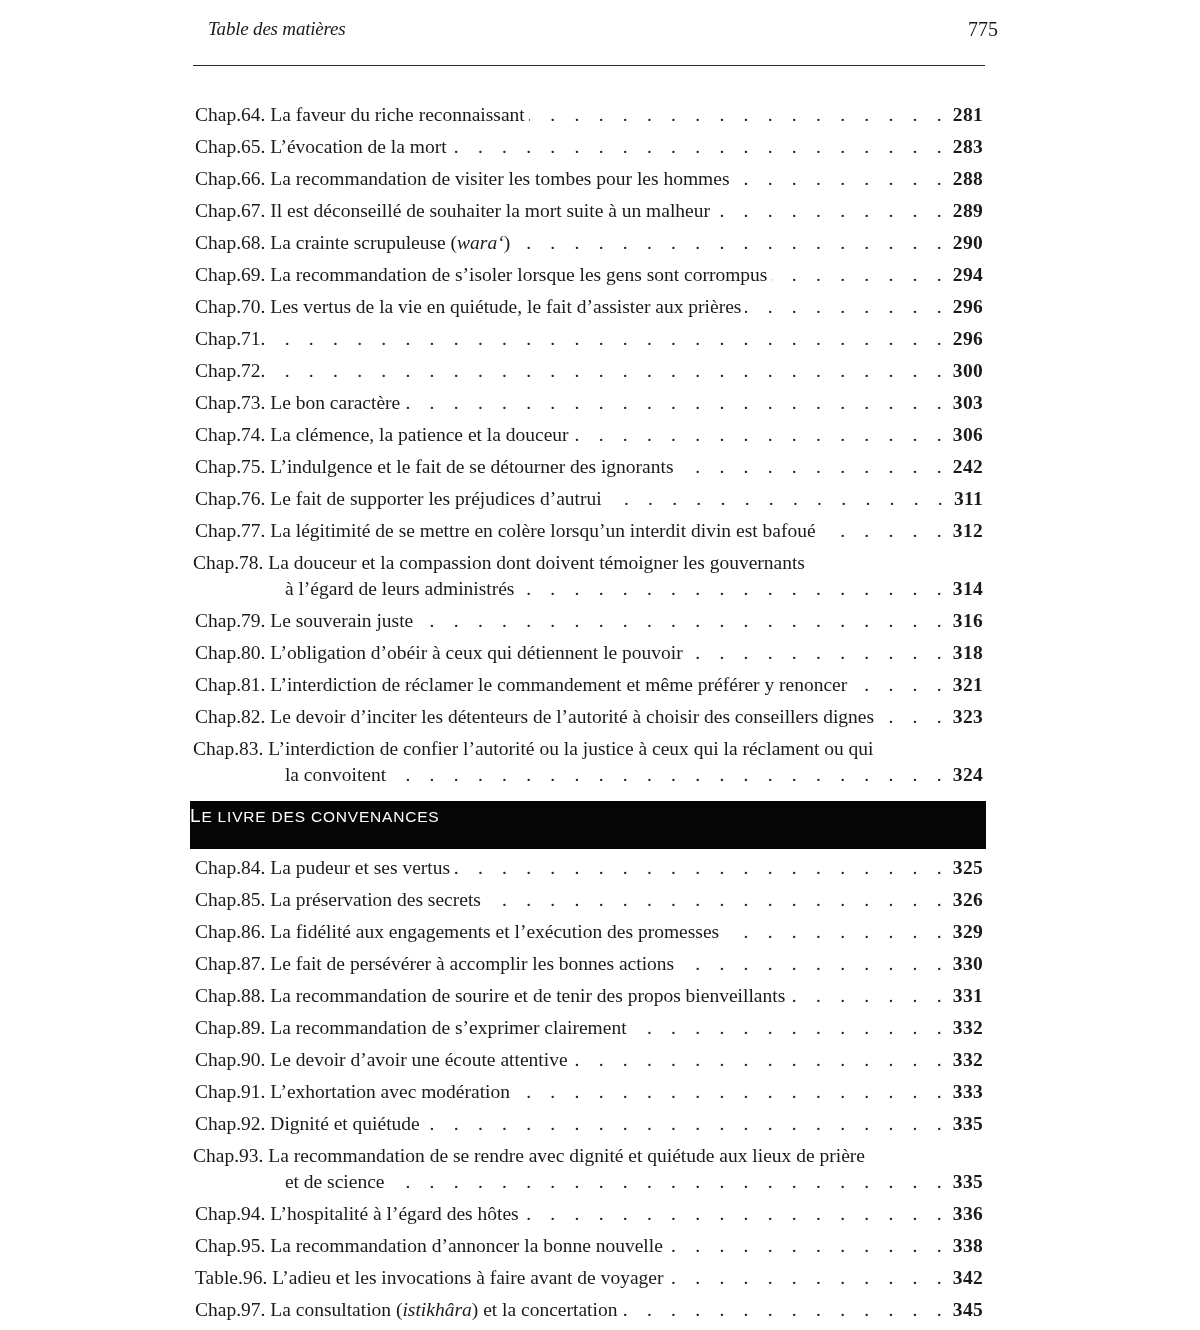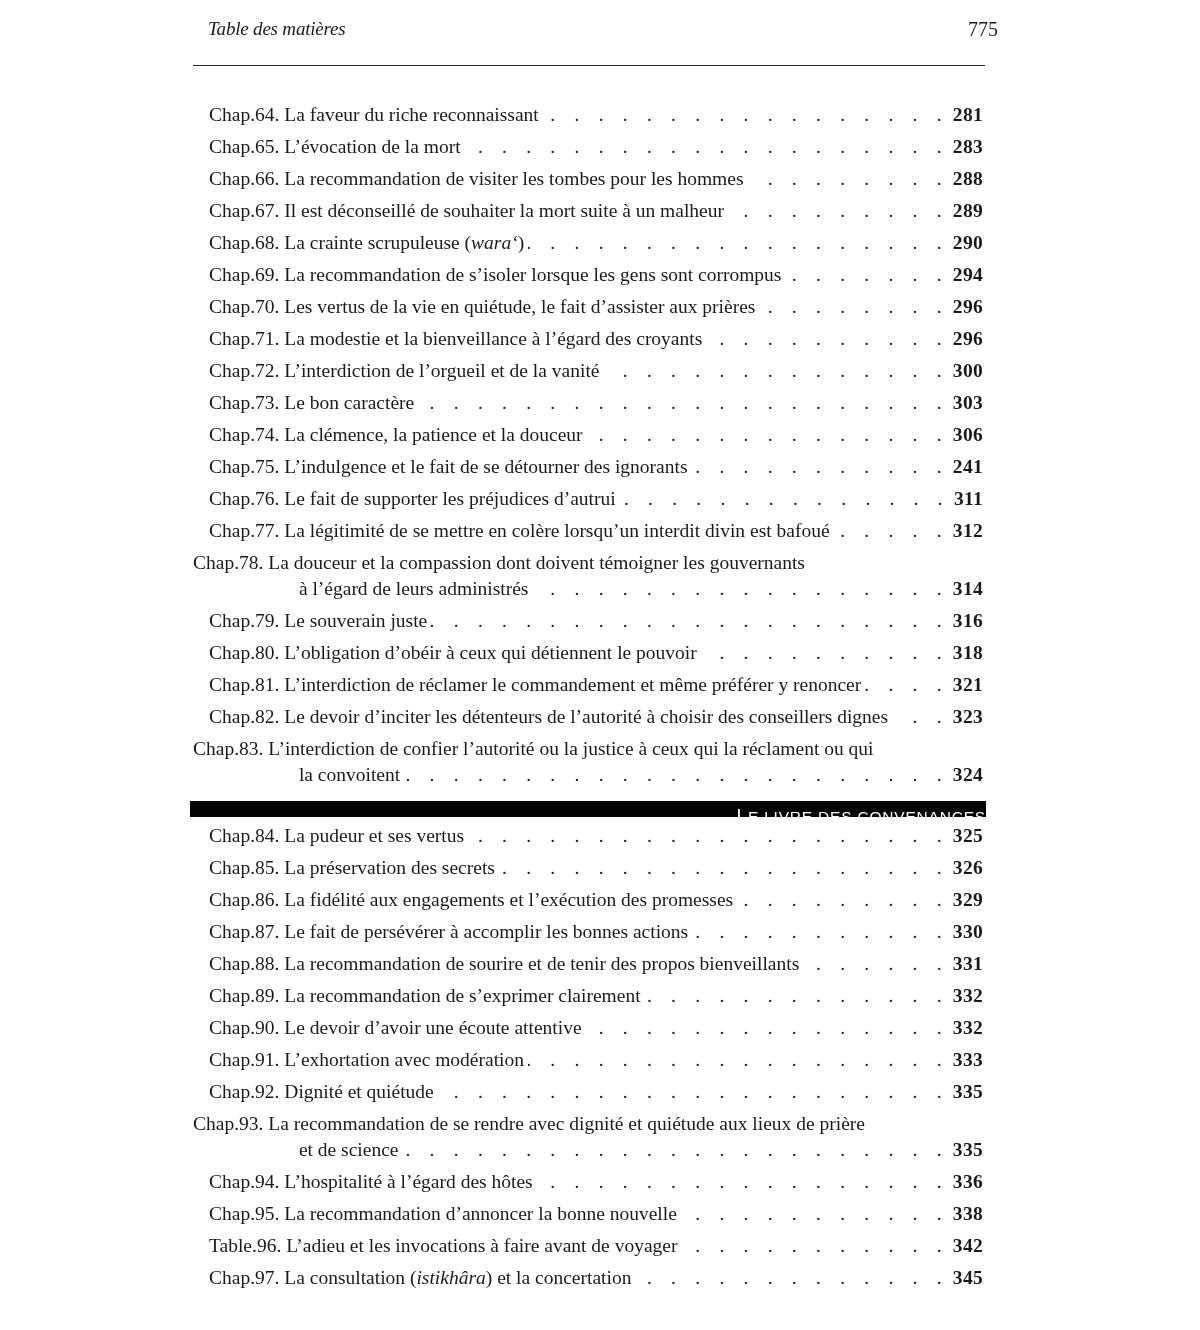--- a/index.html
+++ b/index.html
@@ -7,30 +7,30 @@
     .page { position: absolute; left: 193px; top: 0; width: 792px; }
     .running-head { position: absolute; top: 16px; left: 0; width: 792px; height: 30px; font-size: 19px; margin-left: 13px; }
     .running-title { position: absolute; left: 2px; top: 2px; font-style: italic; letter-spacing: -0.2px; }
     .running-page { position: absolute; right: 0; top: 2px; font-size: 20px; }
     .head-rule { position: absolute; top: 65px; left: 0; width: 792px; height: 0; border-top: 1.6px solid #2a2a2a; }
 
     .toc { position: absolute; top: 99px; left: 0; width: 790px; }
     .entry { position: relative; font-size: 19.5px; line-height: 32px; height: 32px; }
     .entry.two-line { height: 58px; }
     .entry .line1 { position: absolute; left: 0; top: 0; white-space: nowrap; }
-    .entry .row { position: absolute; left: 16px; right: 0; top: 0; height: 32px; display: flex; align-items: flex-end; }
+    .entry .row { position: absolute; left: 2px; right: 0; top: 0; height: 32px; display: flex; align-items: flex-end; }
     .entry.two-line .row { top: 26px; }
     .entry .num { white-space: nowrap; flex: none; }
     .entry .title { white-space: nowrap; flex: none; }
     .entry.two-line .row .title { padding-left: 85px; }
     .entry .title i { font-style: italic; }
     .entry .dots { flex: 1 1 auto; overflow: hidden; white-space: nowrap; margin: 0 4px; letter-spacing: 7.2px; color: #222; text-align: right; direction: rtl; }
     .entry .page-no { flex: none; white-space: nowrap; font-weight: bold; letter-spacing: 0.3px; }
 
-    .section-banner { position: relative; height: 16px; margin: 10px -3px 3px -3px; background: #050505; color: #ffffff; text-align: right; font-family: "Liberation Sans", "DejaVu Sans", sans-serif; font-size: 15.5px; line-height: 30px; letter-spacing: 0.8px; }
+    .section-banner { position: relative; height: 48px; margin: 10px -3px 3px -3px; background: #050505; color: #ffffff; text-align: left; font-family: "Liberation Sans", "DejaVu Sans", sans-serif; font-size: 15.5px; line-height: 30px; letter-spacing: 0.8px; }
     .section-banner .big { font-size: 19px; }
   </style>
 </head>
 <body>
 
 <div class="page">
   <div class="running-head">
     <span class="running-title">Table des matières</span>
     <span class="running-page">775</span>
   </div>
@@ -82,28 +82,28 @@
   </div>
         <div class="entry">
     <div class="row">
       <span class="num">Chap.70.</span>&nbsp;<span class="title">Les vertus de la vie en quiétude, le fait d’assister aux prières</span>
       <span class="dots">. . . . . . . . . . . . . . . . . . . . . . . . . . . . . . . . . . . . . . . . . . . . . . . . . . . . . . . . . . . . . . . . . . . . . . . . . . . . . . . . . . . . . . . . . . . . . . . . . . . . . . . . . . .</span>
       <span class="page-no">296</span>
     </div>
   </div>
         <div class="entry">
     <div class="row">
-      <span class="num">Chap.71.</span>&nbsp;<span class="title">La modestie et la bienveillance à l’égard des croyants</span>
+      <span class="num">Chap.71.</span>&nbsp;
       <span class="dots">. . . . . . . . . . . . . . . . . . . . . . . . . . . . . . . . . . . . . . . . . . . . . . . . . . . . . . . . . . . . . . . . . . . . . . . . . . . . . . . . . . . . . . . . . . . . . . . . . . . . . . . . . . .</span>
       <span class="page-no">296</span>
     </div>
   </div>
         <div class="entry">
     <div class="row">
-      <span class="num">Chap.72.</span>&nbsp;<span class="title">L’interdiction de l’orgueil et de la vanité</span>
+      <span class="num">Chap.72.</span>&nbsp;
       <span class="dots">. . . . . . . . . . . . . . . . . . . . . . . . . . . . . . . . . . . . . . . . . . . . . . . . . . . . . . . . . . . . . . . . . . . . . . . . . . . . . . . . . . . . . . . . . . . . . . . . . . . . . . . . . . .</span>
       <span class="page-no">300</span>
     </div>
   </div>
         <div class="entry">
     <div class="row">
       <span class="num">Chap.73.</span>&nbsp;<span class="title">Le bon caractère</span>
       <span class="dots">. . . . . . . . . . . . . . . . . . . . . . . . . . . . . . . . . . . . . . . . . . . . . . . . . . . . . . . . . . . . . . . . . . . . . . . . . . . . . . . . . . . . . . . . . . . . . . . . . . . . . . . . . . .</span>
       <span class="page-no">303</span>
     </div>
@@ -112,21 +112,21 @@
     <div class="row">
       <span class="num">Chap.74.</span>&nbsp;<span class="title">La clémence, la patience et la douceur</span>
       <span class="dots">. . . . . . . . . . . . . . . . . . . . . . . . . . . . . . . . . . . . . . . . . . . . . . . . . . . . . . . . . . . . . . . . . . . . . . . . . . . . . . . . . . . . . . . . . . . . . . . . . . . . . . . . . . .</span>
       <span class="page-no">306</span>
     </div>
   </div>
         <div class="entry">
     <div class="row">
       <span class="num">Chap.75.</span>&nbsp;<span class="title">L’indulgence et le fait de se détourner des ignorants</span>
       <span class="dots">. . . . . . . . . . . . . . . . . . . . . . . . . . . . . . . . . . . . . . . . . . . . . . . . . . . . . . . . . . . . . . . . . . . . . . . . . . . . . . . . . . . . . . . . . . . . . . . . . . . . . . . . . . .</span>
-      <span class="page-no">241</span>
+      <span class="page-no">242</span>
     </div>
   </div>
         <div class="entry">
     <div class="row">
       <span class="num">Chap.76.</span>&nbsp;<span class="title">Le fait de supporter les préjudices d’autrui</span>
       <span class="dots">. . . . . . . . . . . . . . . . . . . . . . . . . . . . . . . . . . . . . . . . . . . . . . . . . . . . . . . . . . . . . . . . . . . . . . . . . . . . . . . . . . . . . . . . . . . . . . . . . . . . . . . . . . .</span>
       <span class="page-no">311</span>
     </div>
   </div>
         <div class="entry">

